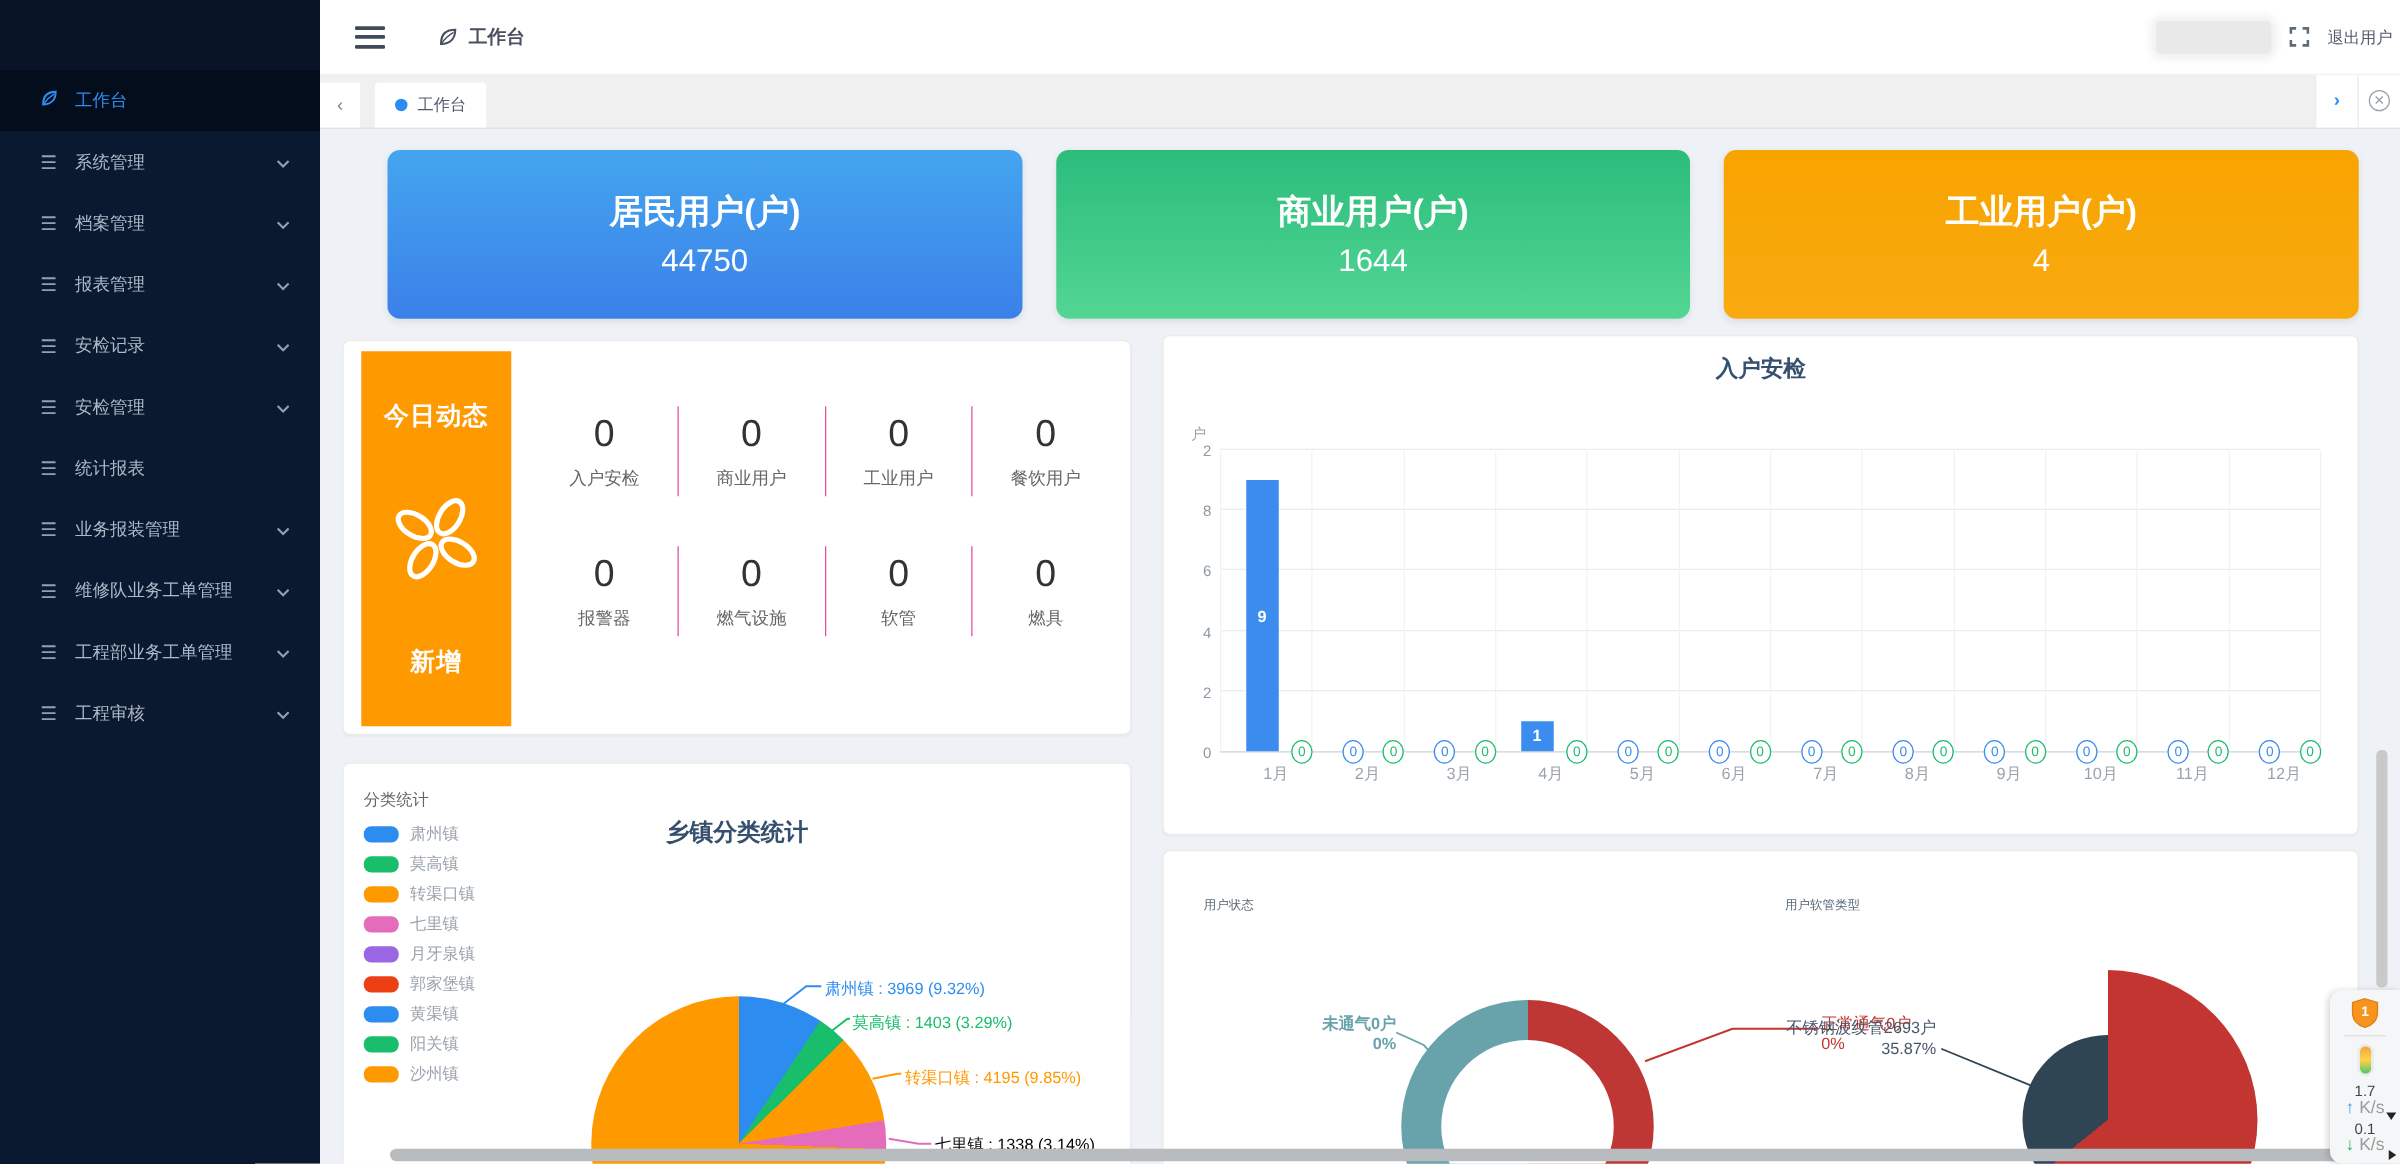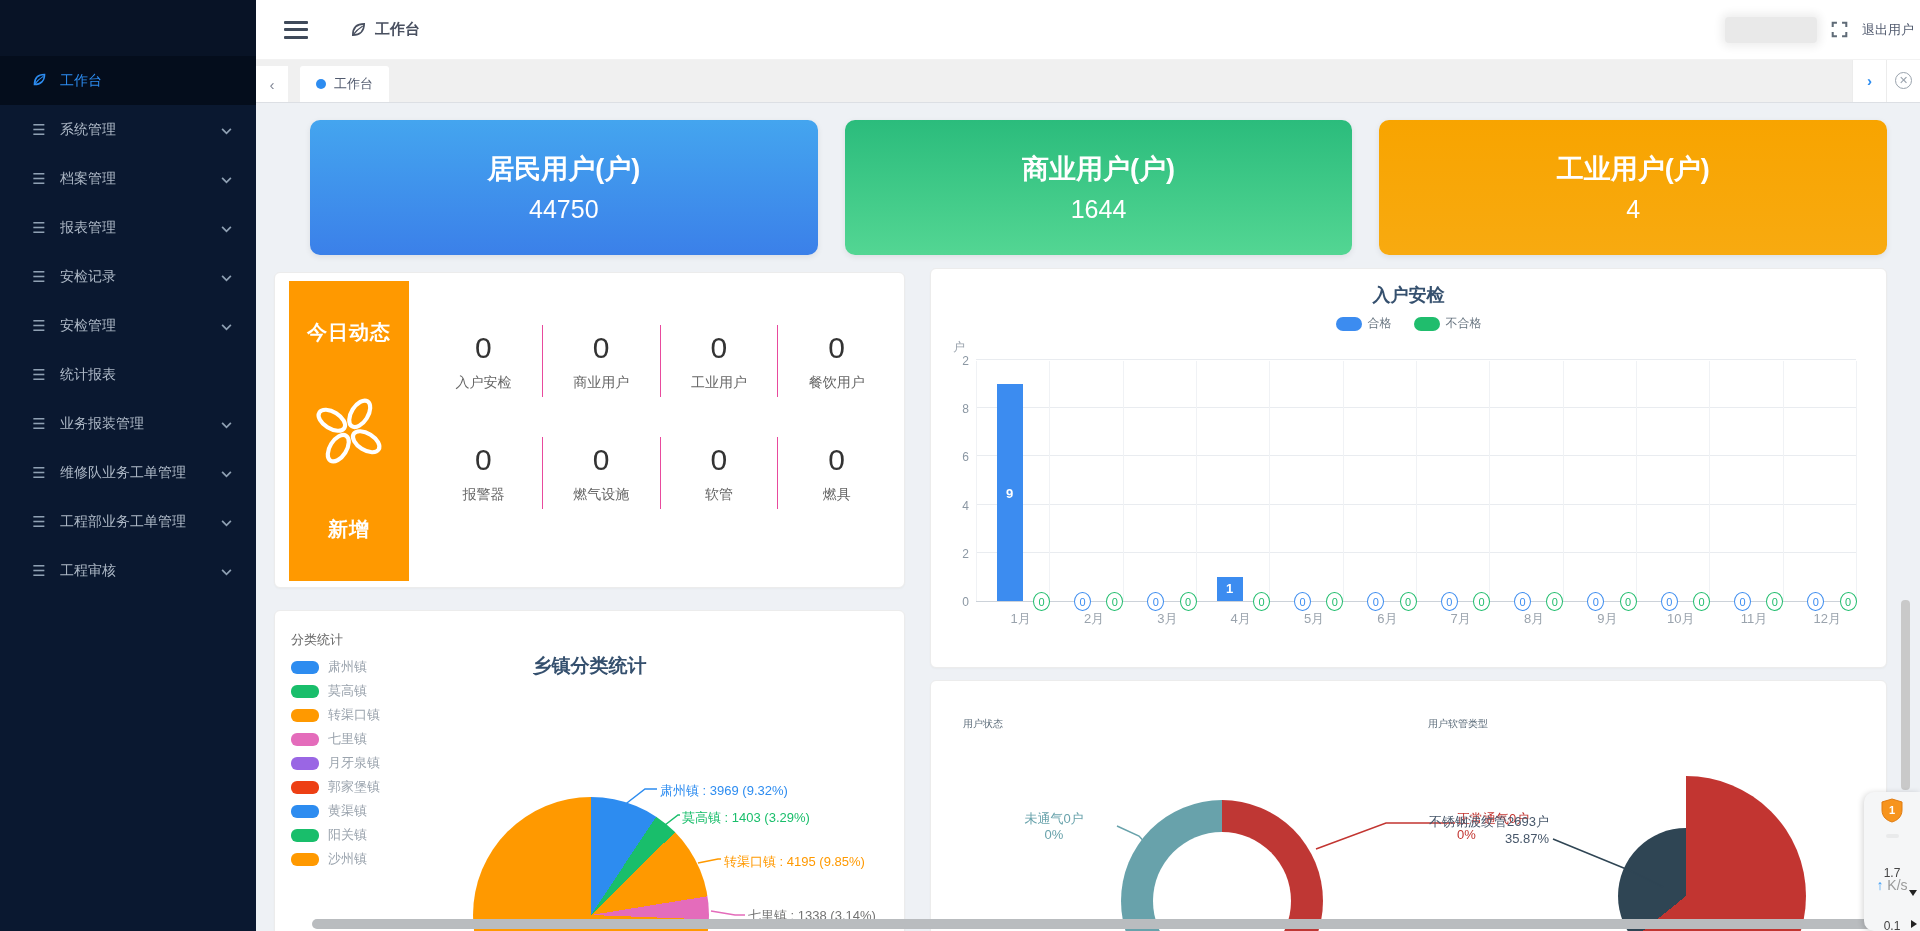--- a/index.html
+++ b/index.html
@@ -82,51 +82,51 @@
   .pgl-item { display:flex; align-items:center; height:24px; gap:9px; cursor:pointer; }
   .pgl-chip { width:28px; height:13px; border-radius:6px; }
   .pgl-name { font-size:13px; color:#9aa3ad; }
   .pie-title { position:absolute; left:0; right:0; top:42px; text-align:center; font-size:19px; font-weight:bold; color:#35506e; }
   .pie-circle { position:absolute; left:198px; top:186px; width:236px; height:236px; border-radius:50%; }
   .pie-lines { position:absolute; left:0; top:0; width:631px; height:424px; pointer-events:none; }
   .pie-label { position:absolute; font-size:13px; white-space:nowrap; }
   .pl0 { left:385px; top:171px; color:#2d8cf0; }
   .pl1 { left:407px; top:198px; color:#19be6b; }
   .pl2 { left:449px; top:242px; color:#ff9900; }
-  .pl3 { left:473px; top:296px; color:#737373; }
+  .pl3 { left:473px; top:296px; color:#000000; }
 
   
   .donut-panel { left:674px; top:577px; width:957px; height:354px; overflow:hidden; }
   .donut-title { position:absolute; top:36px; font-size:10px; color:#5b6b79; }
   .donut-title.t1 { left:32px; }
   .donut-title.t2 { left:497px; }
   .donut1-wrap { position:absolute; left:0; top:0; width:601px; height:354px; overflow:hidden; }
   .ring { position:absolute; left:190px; top:119px; width:202px; height:202px; border-radius:50%;
           background:conic-gradient(from 0deg, #bf3734 0deg 180deg, #68a2ab 180deg 360deg); }
   .ring-hole { position:absolute; left:222px; top:151px; width:138px; height:138px; border-radius:50%; background:#fff; }
   .dlabel { position:absolute; font-size:13px; line-height:16px; }
-  .dlabel.teal { left:60px; top:130px; width:126px; text-align:center; color:#68a2ab; }
+  .dlabel.teal { left:60px; top:130px; width:126px; text-align:right; color:#68a2ab;font-weight:bold; }
   .dlabel.red { left:526px; top:130px; color:#c23531; white-space:nowrap; }
   .rose-red { position:absolute; left:635px; top:95px; width:240px; height:240px; border-radius:50%;
               background:conic-gradient(from 0deg, #c23531 0deg 231deg, transparent 231deg 360deg); }
   .rose-dark { position:absolute; left:687px; top:147px; width:136px; height:136px; border-radius:50%;
                background:conic-gradient(from 0deg, transparent 0deg 231deg, #2f4554 231deg 360deg); }
   .rose-label { position:absolute; left:418px; top:132px; width:200px; text-align:right; font-size:13px; line-height:17px; color:#47576a; }
   .donut-lines { position:absolute; left:0; top:0; width:957px; height:354px; pointer-events:none; }
 
   
   .hscroll { position:absolute; left:56px; right:8px; bottom:2px; height:10px; background:#b9bcbf; border-radius:5px; z-index:30; }
   .vscroll { position:absolute; right:10px; top:600px; width:9px; height:190px; background:#c9c9c9; border-radius:4px; z-index:30; }
   .net-widget { position:absolute; right:0; top:792px; width:56px; height:139px; background:#f5f6f7; border-radius:10px 0 0 10px; box-shadow:-1px 1px 6px rgba(0,0,0,.18); z-index:40; display:flex; flex-direction:column; align-items:center; padding-top:6px; }
   .nw-shield { position:relative; width:24px; height:25px; }
   .nw-shield .s1 { position:absolute; left:3px; top:2px; right:3px; bottom:0; color:#fff; font-size:11px; font-weight:bold; text-align:center; line-height:20px; }
   .nw-divider { width:34px; height:1px; background:#e0e0e0; margin:5px 0 6px; }
   .nw-capsule { width:13px; height:26px; border-radius:7px; background:linear-gradient(180deg,#f2a33c,#ffd348,#4cc56e); border:2px solid #e9eaeb; }
   .nw-speed { margin-top:6px; text-align:center; line-height:12px; }
-  .nw-num { font-size:12px; color:#444;margin-top:23px; }
+  .nw-num { font-size:12px; color:#444; }
   .nw-unit { font-size:14px; color:#9a9a9a; }
   .nw-up { color:#3b9cf5; } .nw-down { color:#2fbe67; }
   .nw-tri-r { position:absolute; right:3px; bottom:3px; width:0; height:0; border-top:4px solid transparent; border-bottom:4px solid transparent; border-left:6px solid #222; }
   .nw-tri-d { position:absolute; right:3px; top:98px; width:0; height:0; border-left:4px solid transparent; border-right:4px solid transparent; border-top:6px solid #222; }
 </style>
 </head>
 <body>
 
 <aside class="sidebar">
   <div class="sidebar-top"></div>
@@ -317,30 +317,20 @@
           <div class="t-cell">
             <div class="t-val">0</div>
             <div class="t-lab">燃具</div>
           </div>
         </div>
       </div>
   </section>
 
   <section class="panel bar-panel">
     <h3 class="chart-title">入户安检</h3>
-    <div class="bar-legend" id="barLegend">
-        <div class="bl-item">
-          <span class="bl-chip" style="background: rgb(60, 140, 240);"></span>
-          <span class="bl-name">合格</span>
-        </div>
-        <div class="bl-item">
-          <span class="bl-chip" style="background: rgb(32, 189, 109);"></span>
-          <span class="bl-name">不合格</span>
-        </div>
-      </div>
     <div class="bar-unit">户</div>
     <div id="barTicks">
         <div class="ytick" style="position: absolute; top: 326px; left: 6px;">0</div>
         <div class="ytick" style="position: absolute; top: 277.8px; left: 6px;">2</div>
         <div class="ytick" style="position: absolute; top: 229.6px; left: 6px;">4</div>
         <div class="ytick" style="position: absolute; top: 181.4px; left: 6px;">6</div>
         <div class="ytick" style="position: absolute; top: 133.2px; left: 6px;">8</div>
         <div class="ytick" style="position: absolute; top: 85px; left: 6px;">2</div>
       </div>
     <div class="bar-plot" id="barPlot">

